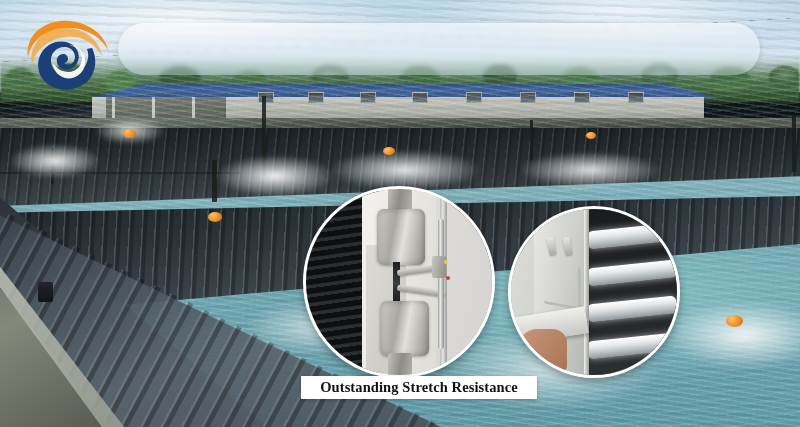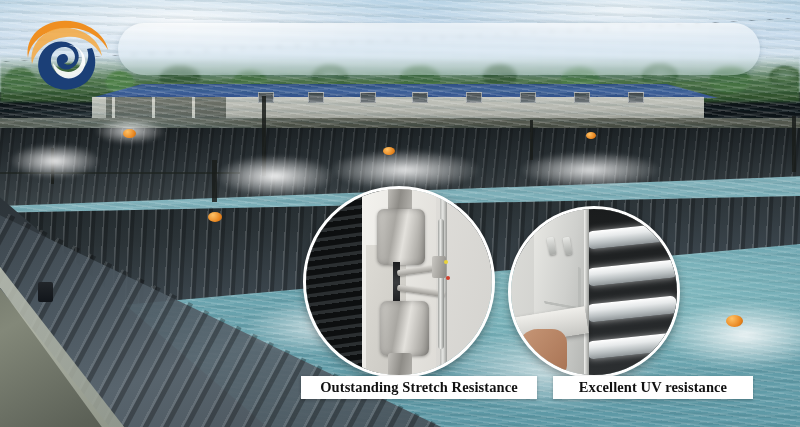--- a/index.html
+++ b/index.html
@@ -487,15 +487,14 @@
     <div class="uv-door"></div>
     <div class="uv-door-edge"></div>
     <div class="latch lt1"></div>
     <div class="latch lt2"></div>
     <div class="handle"></div>
     <div class="tray"></div>
     <div class="hand"></div>
   </div>
 
   <div class="caption cap-a">Outstanding Stretch Resistance</div>
-  <div class="caption cap-b">Excellent UV resistance</div>
 
 </div>
 
 </body></html>

